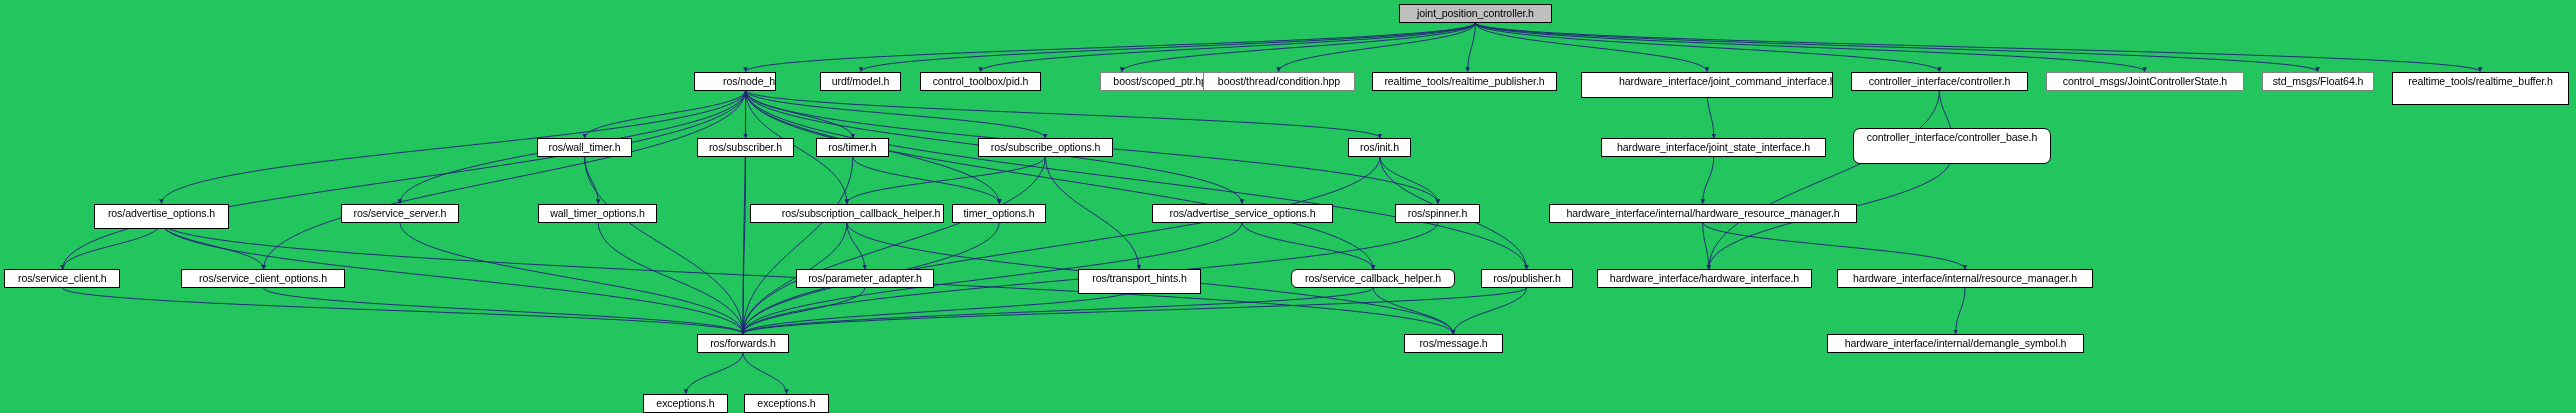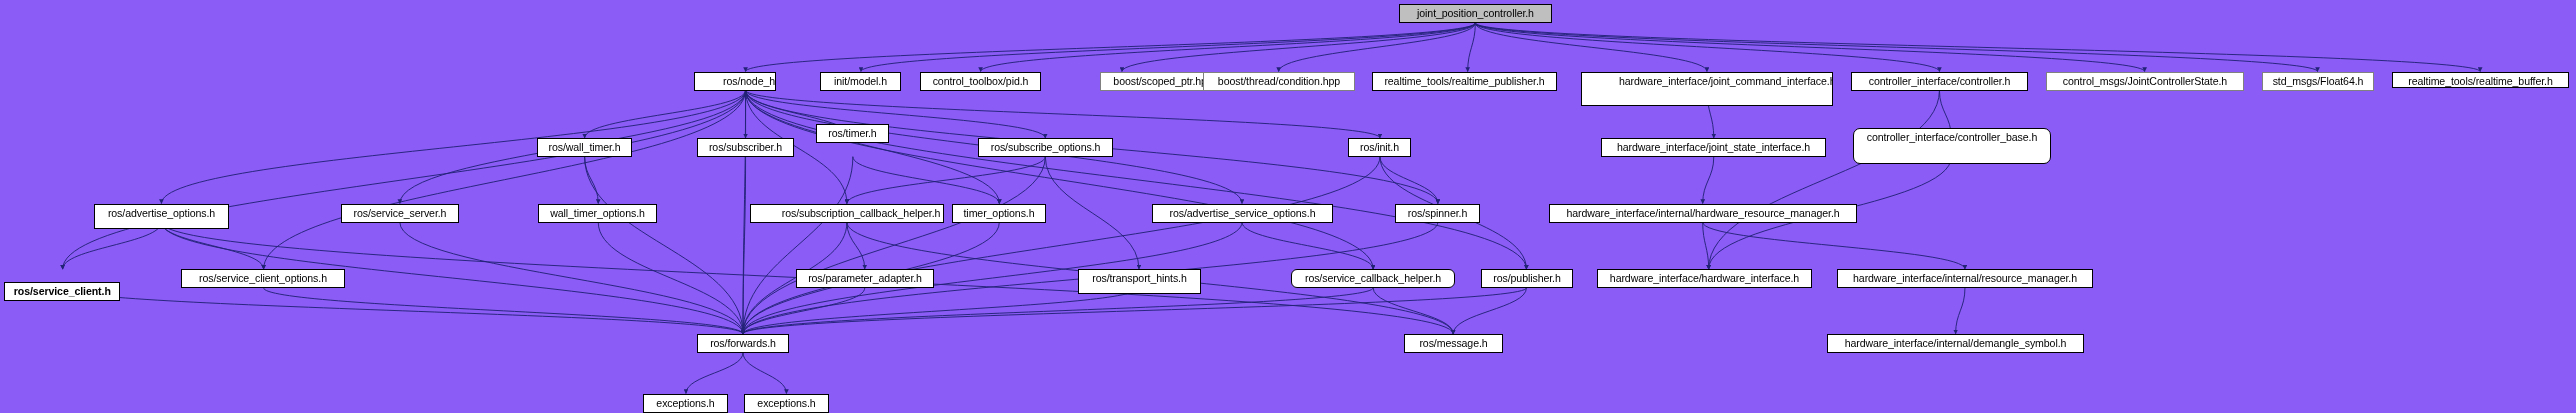--- a/index.html
+++ b/index.html
@@ -1,17 +1,17 @@
 <!DOCTYPE html>
 <html style="font-size:13.6px"><head>
 <meta charset="utf-8">
 <style>
   html,body{margin:0;padding:0;background:#ffffff;}
   body{font-family:"Liberation Sans","DejaVu Sans",sans-serif;}
-  #graph{position:relative;width:2576px;height:413px;background:#8b5cf6;overflow:hidden;}
+  #graph{position:relative;width:2576px;height:413px;background:#22c55e;overflow:hidden;}
   svg#edges{position:absolute;left:0;top:0;width:2576px;height:413px;pointer-events:none;}
   .node{
     position:absolute;
     box-sizing:border-box;
     background:#ffffff;
     border:0.9px solid #808080;
     height:19px;
     line-height:17px;
     text-align:center;
     font-size:10.6px;
@@ -101,46 +101,46 @@
         <path d="M 1792 338 C 1792 362.3, 1706 367.7, 1706 392" marker-end="url(#arrow)" stroke="#222277"></path>
         <path d="M 1792 338 C 1792 362.3, 872 367.7, 872 392" marker-end="url(#arrow)" stroke="#222277"></path>
         <path d="M 1337 338 C 1337 362.3, 872 367.7, 872 392" marker-end="url(#arrow)" stroke="#222277"></path>
         <path d="M 872 414 C 872 435.6, 805 440.4, 805 462" marker-end="url(#arrow)" stroke="#222277"></path>
         <path d="M 872 414 C 872 435.6, 923 440.4, 923 462" marker-end="url(#arrow)" stroke="#222277"></path>
       </g>
   </svg>
   <div id="node-layer">
       <div class="node root" style="left: 1399px; top: 4.3px; width: 153px; height: 19px;">joint_position_controller.h</div>
       <div class="node solid" style="left: 694px; top: 72px; width: 82px; height: 19px; padding-left: 28px;">ros/node_handle.h</div>
-      <div class="node solid" style="left: 820px; top: 72px; width: 81px; height: 19px;">init/model.h</div>
+      <div class="node solid" style="left: 820px; top: 72px; width: 81px; height: 19px;">urdf/model.h</div>
       <div class="node solid" style="left: 920px; top: 72px; width: 121px; height: 19px;">control_toolbox/pid.h</div>
       <div class="node" style="left: 1059px; top: 72px; width: 126px; height: 19px; margin-left: 41px;">boost/scoped_ptr.hpp</div>
       <div class="node" style="left: 1203px; top: 72px; width: 152px; height: 19px;">boost/thread/condition.hpp</div>
       <div class="node solid" style="left: 1372px; top: 72px; width: 185px; height: 19px;">realtime_tools/realtime_publisher.h</div>
-      <div class="node solid" style="left: 1581px; top: 72px; width: 252px; height: 34px; padding-left: 37px;">hardware_interface/joint_command_interface.h</div>
+      <div class="node solid" style="left: 1581px; top: 72px; width: 252px; height: 26px; padding-left: 37px;">hardware_interface/joint_command_interface.h</div>
       <div class="node solid" style="left: 1851px; top: 72px; width: 177px; height: 19px;">controller_interface/controller.h</div>
       <div class="node" style="left: 2046px; top: 72px; width: 198px; height: 19px;">control_msgs/JointControllerState.h</div>
       <div class="node" style="left: 2262px; top: 72px; width: 112px; height: 19px;">std_msgs/Float64.h</div>
-      <div class="node solid" style="left: 2392px; top: 72px; width: 177px; height: 16px;">realtime_tools/realtime_buffer.h</div>
+      <div class="node solid" style="left: 2392px; top: 72px; width: 177px; height: 33px;">realtime_tools/realtime_buffer.h</div>
       <div class="node solid" style="left: 537px; top: 138px; width: 95px; height: 19px;">ros/wall_timer.h</div>
       <div class="node solid" style="left: 697px; top: 138px; width: 97px; height: 19px;">ros/subscriber.h</div>
-      <div class="node solid" style="left: 816px; top: 124px; width: 73px; height: 19px;">ros/timer.h</div>
+      <div class="node solid" style="left: 816px; top: 138px; width: 73px; height: 19px;">ros/timer.h</div>
       <div class="node solid" style="left: 978px; top: 138px; width: 135px; height: 19px;">ros/subscribe_options.h</div>
       <div class="node solid" style="left: 1348px; top: 138px; width: 63px; height: 19px;">ros/init.h</div>
       <div class="node solid" style="left: 1601px; top: 138px; width: 225px; height: 19px;">hardware_interface/joint_state_interface.h</div>
       <div class="node solid" style="left: 1853px; top: 128px; width: 198px; height: 36px; border-radius: 7px;">controller_interface/controller_base.h</div>
       <div class="node solid" style="left: 94px; top: 204px; width: 135px; height: 25px;">ros/advertise_options.h</div>
       <div class="node solid" style="left: 341px; top: 204px; width: 118px; height: 19px;">ros/service_server.h</div>
       <div class="node solid" style="left: 538px; top: 204px; width: 119px; height: 19px;">wall_timer_options.h</div>
       <div class="node solid" style="left: 750px; top: 204px; width: 194px; height: 19px; padding-left: 28px;">ros/subscription_callback_helper.h</div>
       <div class="node solid" style="left: 952px; top: 204px; width: 94px; height: 19px;">timer_options.h</div>
       <div class="node solid" style="left: 1152px; top: 204px; width: 181px; height: 19px;">ros/advertise_service_options.h</div>
       <div class="node solid" style="left: 1395px; top: 204px; width: 85px; height: 19px;">ros/spinner.h</div>
       <div class="node solid" style="left: 1549px; top: 204px; width: 308px; height: 19px;">hardware_interface/internal/hardware_resource_manager.h</div>
-      <div class="node solid" style="left: 4.3px; top: 282px; width: 116px; height: 19px; font-weight: bold;">ros/service_client.h</div>
+      <div class="node solid" style="left: 4.3px; top: 269px; width: 116px; height: 19px;">ros/service_client.h</div>
       <div class="node solid" style="left: 181px; top: 269px; width: 164px; height: 19px;">ros/service_client_options.h</div>
       <div class="node solid" style="left: 796px; top: 269px; width: 138px; height: 19px;">ros/parameter_adapter.h</div>
       <div class="node solid" style="left: 1078px; top: 269px; width: 123px; height: 25px;">ros/transport_hints.h</div>
       <div class="node solid" style="left: 1291px; top: 269px; width: 164px; height: 19px; border-radius: 6px;">ros/service_callback_helper.h</div>
       <div class="node solid" style="left: 1481px; top: 269px; width: 92px; height: 19px;">ros/publisher.h</div>
       <div class="node solid" style="left: 1597px; top: 269px; width: 215px; height: 19px;">hardware_interface/hardware_interface.h</div>
       <div class="node solid" style="left: 1837px; top: 269px; width: 256px; height: 19px;">hardware_interface/internal/resource_manager.h</div>
       <div class="node solid" style="left: 697px; top: 334px; width: 92px; height: 19px;">ros/forwards.h</div>
       <div class="node solid" style="left: 1404px; top: 334px; width: 99px; height: 19px;">ros/message.h</div>
       <div class="node solid" style="left: 1827px; top: 334px; width: 257px; height: 19px;">hardware_interface/internal/demangle_symbol.h</div>

